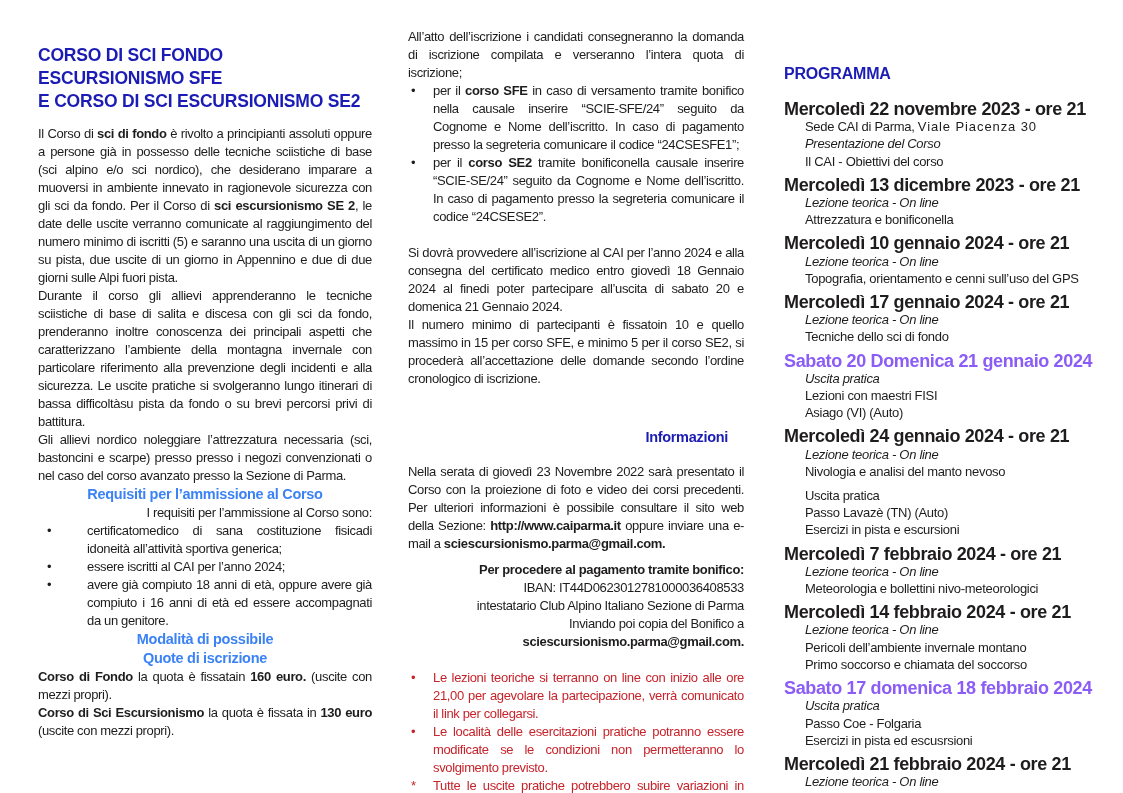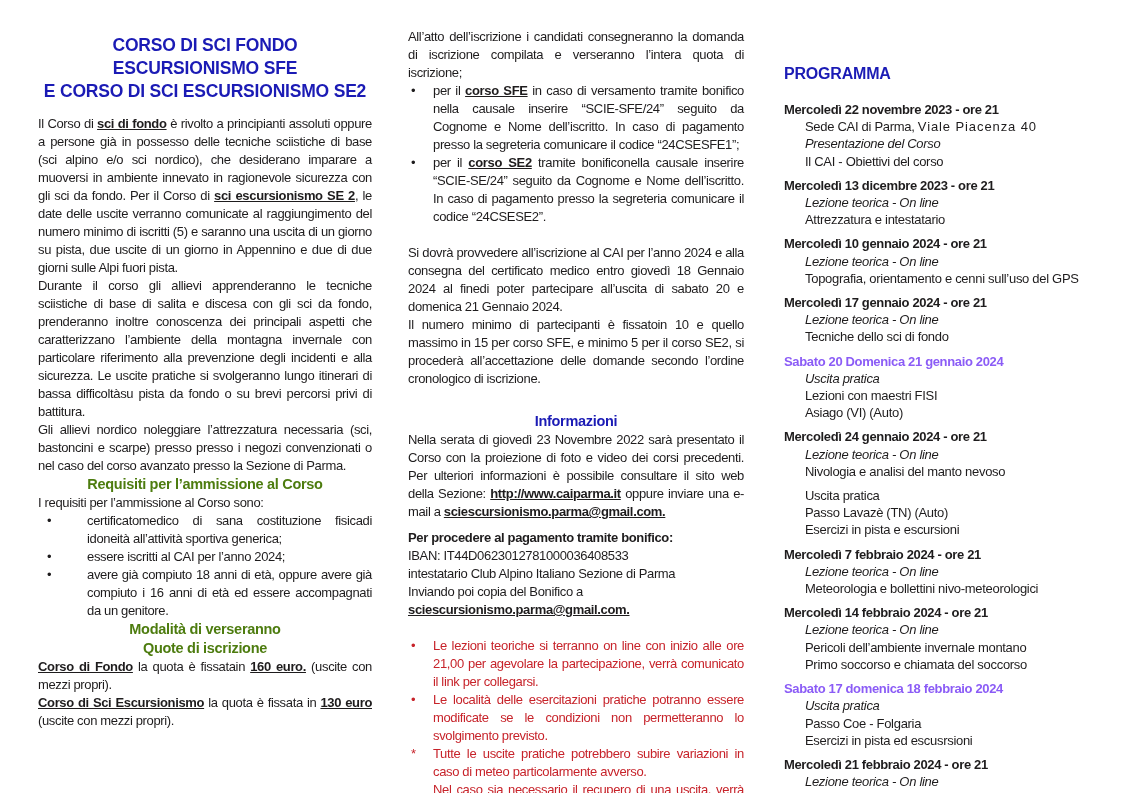--- a/index.html
+++ b/index.html
@@ -8,54 +8,54 @@
     font-family:"Liberation Sans",sans-serif;color:#1e1c1d;
     -webkit-font-smoothing:antialiased;
   }
   .page{position:absolute;inset:0;background:#fff;overflow:hidden;}
   .col{position:absolute;top:28px;}
   .col1{left:38px;width:334px;}
   .col2{left:408px;width:336px;}
   .col3{left:784px;width:330px;top:24px;margin-top:40px;}
   .col1,.col2{font-size:13px;line-height:18px;letter-spacing:-0.35px;}
   p{margin:0;text-align:justify;}
-  p.nj{text-align:left;}
+  p.nj{text-align:right;}
   .title{
     color:#1b1bb5;font-weight:bold;font-size:17.5px;line-height:23px;
-    text-align:center;margin:6px 0 12px;letter-spacing:-0.2px;
+    text-align:left;margin:16px 0 12px;letter-spacing:-0.2px;
   }
   .subhead{
-    color:#4d7c0f;font-weight:bold;font-size:14.5px;line-height:19px;
+    color:#3b82f6;font-weight:bold;font-size:14.5px;line-height:19px;
     text-align:center;margin:0;letter-spacing:-0.3px;
   }
   .infohead{
     color:#1b1bb5;font-weight:bold;font-size:14.5px;line-height:19px;
-    text-align:center;margin:0;letter-spacing:-0.3px;
-  }
-  .b{font-weight:bold;text-decoration:underline;}
+    text-align:right;margin:16px;letter-spacing:-0.3px;
+  }
+  .b{font-weight:bold;}
   .i{font-style:italic;}
   .w{letter-spacing:0.9px;}
   ul{list-style:none;margin:0;padding:0;}
   .li{display:flex;}
   .col1 .li .mk{flex:none;width:40px;padding-left:9px;}
   .col2 .li .mk{flex:none;width:22px;padding-left:3px;}
   .li .tx{flex:1;text-align:justify;}
   .red{color:#c7232a;}
   .pre{white-space:pre-line;}
   .gap-s{height:18px;}
   .gap-m{height:24px;}
   .bold-p{font-weight:bold;margin-top:8px;}
   
   .prog-head{
     color:#1b1bb5;font-weight:bold;font-size:16px;line-height:20px;
     margin:0 0 17px;letter-spacing:-0.2px;
   }
   .entry{margin-bottom:7px;}
   .entry .date{
-    font-weight:bold;font-size:13px;line-height:17.2px;letter-spacing:-0.35px;
+    font-weight:bold;font-size:18px;line-height:17.2px;letter-spacing:-0.35px;
   }
   .entry .date.red{color:#8b5cf6;}
   .entry .line{
     padding-left:21px;font-size:13px;line-height:17.2px;letter-spacing:-0.3px;
     text-align:left;
   }
 </style>
 </head>
 <body>
 
@@ -78,21 +78,21 @@
       </li>
       <li class="li">
         <span class="mk">•</span>
         <span class="tx">essere iscritti al CAI per l’anno 2024;</span>
       </li>
       <li class="li">
         <span class="mk">•</span>
         <span class="tx">avere già compiuto 18 anni di età, oppure avere già compiuto i 16 anni di età ed essere accompagnati da un genitore.</span>
       </li>
     </ul>
-    <h2 class="subhead">Modalità di verseranno</h2>
+    <h2 class="subhead">Modalità di possibile</h2>
     <h2 class="subhead">Quote di iscrizione</h2>
     <p><span class="b">Corso di Fondo</span><span> la quota è fissatain  </span><span class="b">160  euro.</span><span> (uscite con mezzi propri).</span></p>
     <p><span class="b">Corso di Sci Escursionismo</span><span> la quota è fissata in  </span><span class="b">130 euro</span><span> (uscite con mezzi propri).</span></p>
 
   </div>
 
   <div class="col col2">
     <p>All’atto dell’iscrizione i candidati consegneranno la domanda di iscrizione compilata e verseranno l’intera quota di iscrizione;</p>
     <ul>
       <li class="li">
@@ -130,28 +130,28 @@
 Nel caso sia necessario il recupero di una uscita, verrà comunicata la data e il luogo.</span>
         </li>
       </ul>
   </div>
 
   <div class="col col3">
     <h2 class="prog-head">PROGRAMMA</h2>
     <div id="programma-entries">
         <div class="entry">
           <div class="date">Mercoledì 22 novembre 2023 - ore 21</div>
-          <div class="line"><span>Sede CAI  di Parma, </span><span class="w">Viale Piacenza 40</span></div>
+          <div class="line"><span>Sede CAI  di Parma, </span><span class="w">Viale Piacenza 30</span></div>
           <div class="line"><span class="i">Presentazione del Corso</span></div>
           <div class="line"><span>Il CAI - Obiettivi del corso</span></div>
         </div>
         <div class="entry">
           <div class="date">Mercoledì 13 dicembre 2023 - ore 21</div>
           <div class="line"><span class="i">Lezione teorica  - On line</span></div>
-          <div class="line"><span>Attrezzatura e intestatario</span></div>
+          <div class="line"><span>Attrezzatura e bonificonella</span></div>
         </div>
         <div class="entry">
           <div class="date">Mercoledì 10 gennaio 2024 - ore 21</div>
           <div class="line"><span class="i">Lezione teorica  - On line</span></div>
           <div class="line"><span>Topografia, orientamento e cenni sull’uso del GPS</span></div>
         </div>
         <div class="entry">
           <div class="date">Mercoledì 17 gennaio 2024 - ore 21</div>
           <div class="line"><span class="i">Lezione teorica  - On line</span></div>
           <div class="line"><span>Tecniche dello sci di fondo</span></div>

